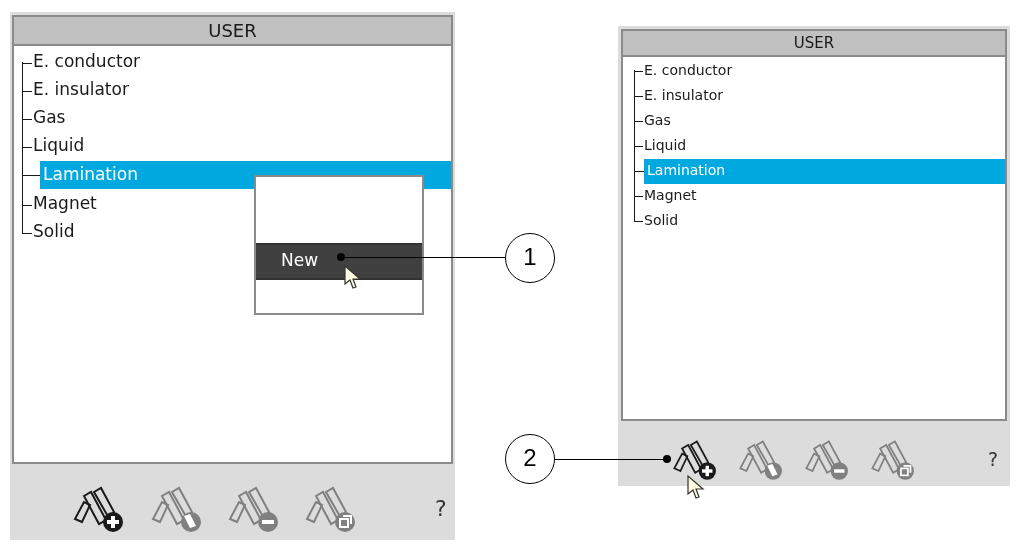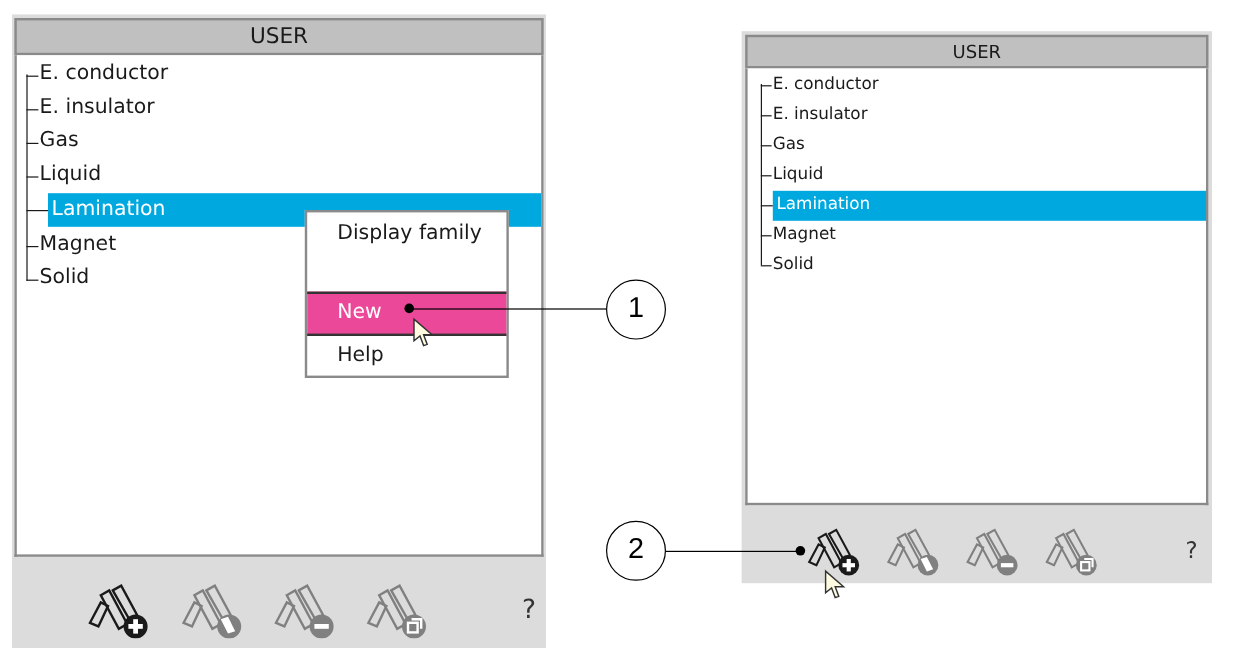--- a/index.html
+++ b/index.html
@@ -13,21 +13,21 @@
   .tree-item { position:absolute; left:0; right:0; white-space:nowrap; }
   .tree-item .lbl { position:absolute; }
   .tree-item.selected .hl { position:absolute; right:0; background:#00a8e0; }
   .tree-item.selected .lbl { color:#ffffff; }
   .tree-line-v { position:absolute; width:1px; background:#1a1a1a; }
   .tree-line-h { position:absolute; height:1px; background:#1a1a1a; }
   .toolbar-btn { position:absolute; }
   .help-btn { position:absolute; color:#333; }
   .ctx-menu { position:absolute; background:#ffffff; border:2px solid #8a8a8a; box-sizing:border-box; }
   .ctx-item { position:absolute; left:0; right:0; box-sizing:border-box; }
-  .ctx-item.active { background:#ec4899; color:#ffffff; border-top:2px solid #333; border-bottom:2px solid #333; }
+  .ctx-item.active { background:#404040; color:#ffffff; border-top:2px solid #333; border-bottom:2px solid #333; }
   .callout { position:absolute; border:1.5px solid #000; border-radius:50%; background:#fff;
              box-sizing:border-box; text-align:center; font-family:"Liberation Sans", sans-serif; color:#000; }
   .leader { position:absolute; height:1px; background:#000; }
   .dot { position:absolute; width:8px; height:8px; border-radius:50%; background:#000; }
 </style>
 </head>
 <body>
 
 <div class="panel" style="left:10px; top:12px; width:445px; height:528px;">
   <div class="header" style="left:2px; top:3px; width:441px; height:31px; font-size:18px; line-height:27px;">
@@ -111,28 +111,22 @@
       <rect x="38" y="37" width="8" height="8" fill="none" stroke="#fff" stroke-width="2"></rect>
       <path d="M41 34 L49 34 L49 42" fill="none" stroke="#fff" stroke-width="2"></path>
     </svg>
   </div>
   <div class="help-btn" style="left:425px; top:484px; font-size:22px;">
     <span>?</span>
   </div>
 </div>
 
 <div class="ctx-menu" style="left:254px; top:175px; width:170px; height:140px; font-size:17px;">
-  <div class="ctx-item" style="top:2px; height:32px; line-height:30px; padding-left:25px;">
-    <span>Display family</span>
-  </div>
   <div class="ctx-item active" style="top:66px; height:37px; line-height:31px; padding-left:25px;">
     <span>New</span>
-  </div>
-  <div class="ctx-item" style="top:104px; height:32px; line-height:30px; padding-left:25px;">
-    <span>Help</span>
   </div>
 </div>
 
 <svg style="position:absolute; left:343px; top:264px;" width="24" height="28" viewBox="0 0 24 28">
   <path d="M2 2 L2 20 L7 16 L10 24 L13 23 L10 15 L17 15 Z" fill="#fffbe0" stroke="#333" stroke-width="1.2"></path>
 </svg>
 
 <div class="dot" style="left:337px; top:253px;"></div>
 <div class="leader" style="left:341px; top:257px; width:164px;"></div>
 <div class="callout" style="left:505px; top:233px; width:50px; height:50px; font-size:24px; line-height:46px;">

